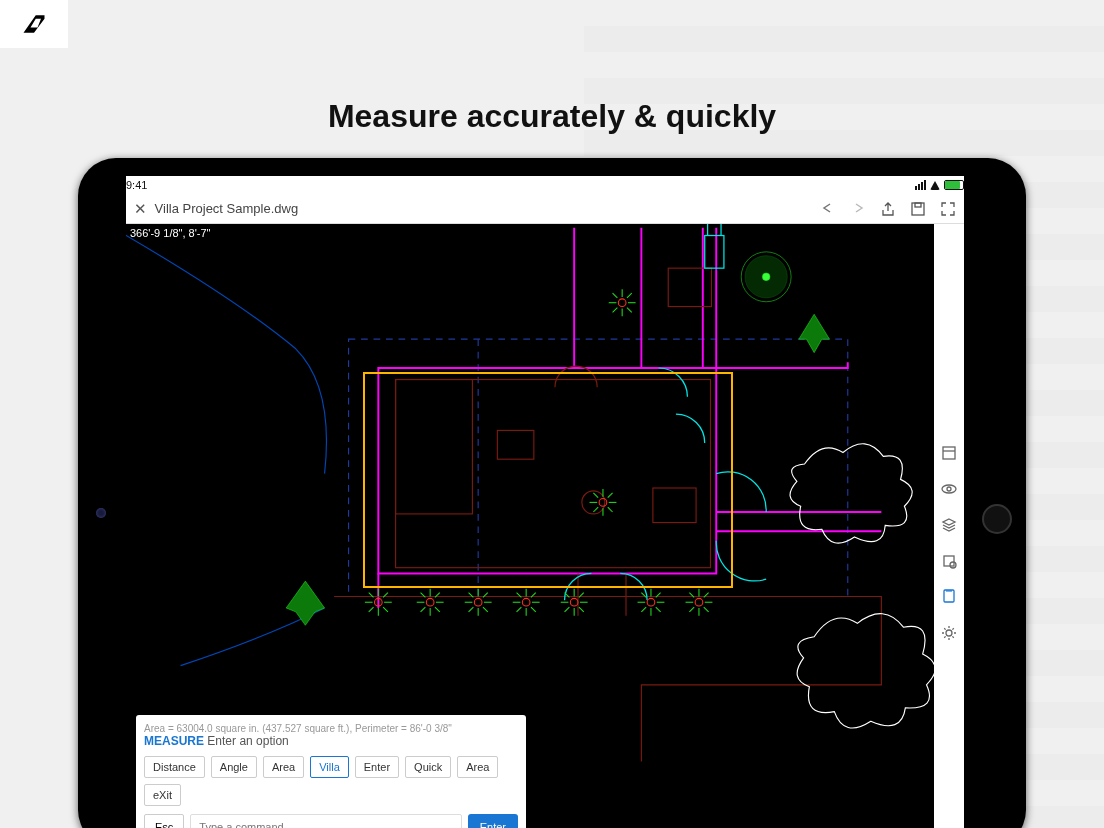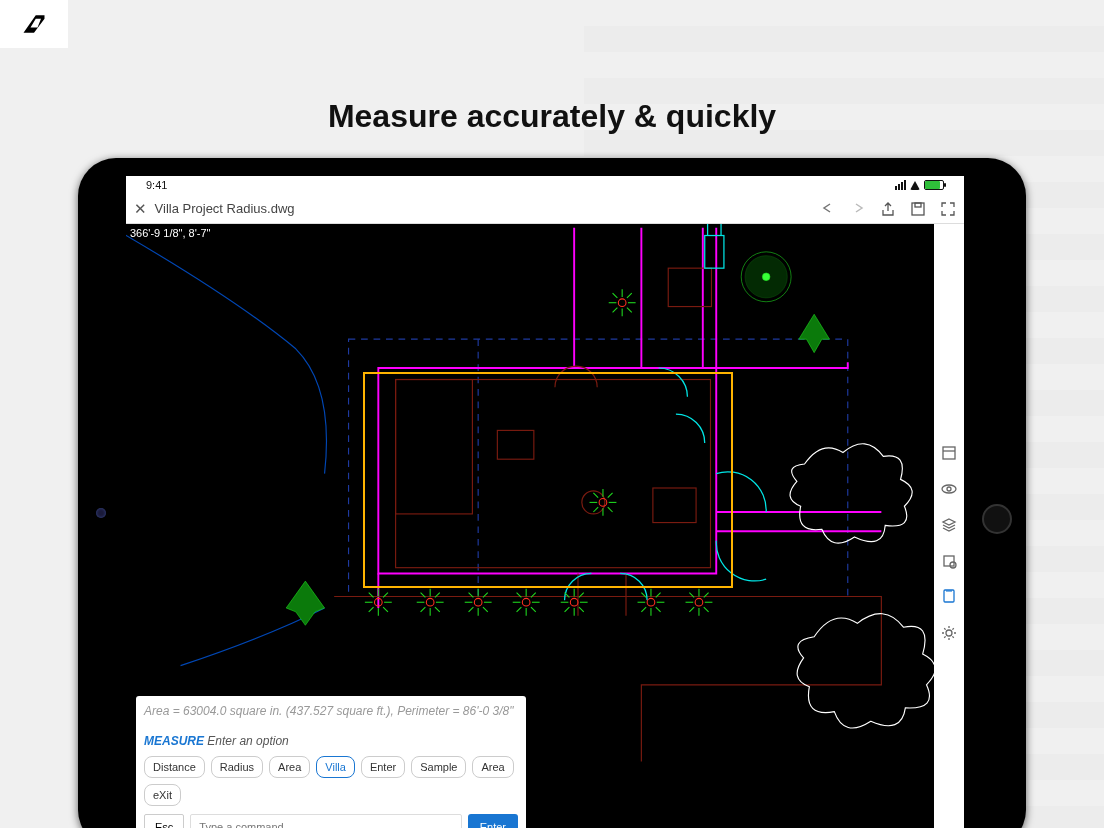--- a/index.html
+++ b/index.html
@@ -87,21 +87,21 @@
     flex-direction: column;
     overflow: hidden;
   }
   
   .status-bar {
     height: 18px;
     background: #fff;
     display: flex;
     align-items: center;
     justify-content: space-between;
-    padding: 0 20px;
+    padding: 0 0;
     font-size: 11px;
     color: #111;
   }
   .status-icons { display: flex; gap: 4px; align-items: center; }
   .sig-bars { display: flex; align-items: flex-end; gap: 1px; }
   .sig-bars span { width: 2px; background: #111; }
   .sig-bars span:nth-child(1){height:4px}
   .sig-bars span:nth-child(2){height:6px}
   .sig-bars span:nth-child(3){height:8px}
   .sig-bars span:nth-child(4){height:10px}
@@ -181,31 +181,31 @@
     position:absolute;
     left: 10px;
     bottom: 0px;
     width: 390px;
     background:#fff;
     border-radius:3px;
     box-shadow: 0 -1px 6px rgba(0,0,0,.3);
     padding:8px 8px 8px 8px;
     font-size:12px;
   }
-  .cmd-status { color:#999; font-size:12px; margin-bottom:16px;font-style:italic; }
-  .cmd-prompt { margin-bottom:8px;font-style:italic; }
+  .cmd-status { color:#999; font-size:10px; margin-bottom:0; }
+  .cmd-prompt { margin-bottom:8px; }
   .cmd-prompt .kw { color:#1976d2; font-weight:600; }
   .cmd-prompt .txt { color:#555; }
   .cmd-row { display:flex; gap:6px; flex-wrap:wrap; margin-bottom:8px; }
   .cmd-btn {
     border:1px solid #ccc;
     background:#fff;
     padding:4px 8px;
     font-size:11px;
-    border-radius:8px;
+    border-radius:2px;
     color:#333;
     cursor:pointer;
     text-align:center;
   }
   .cmd-btn.sel { border-color:#1976d2; color:#1976d2; }
   .cmd-input-row { display:flex; gap:6px; align-items:stretch; }
   .cmd-esc { border:1px solid #ccc; padding:6px 10px; border-radius:2px; font-size:11px; cursor:pointer; }
   .cmd-input {
     flex:1; border:1px solid #ddd; padding:5px 8px;
     font-size:11px; border-radius:2px; color:#555;
@@ -251,21 +251,21 @@
         <div class="wifi"></div>
         <div class="battery">
             <div></div>
           </div>
       </div>
     </div>
 
     <div class="file-bar">
       <div class="file-left">
         <span class="close-x">✕</span>
-        <span>Villa Project Radius.dwg</span>
+        <span>Villa Project Sample.dwg</span>
       </div>
       <div class="file-actions">
         <span class="ic">
             <svg width="16" height="16" viewBox="0 0 16 16">
               <path d="M10 3 L4 7 L10 11" fill="none" stroke="#777" stroke-width="1.5"></path>
             </svg>
           </span>
         <span class="ic">
             <svg width="16" height="16" viewBox="0 0 16 16">
               <path d="M6 3 L12 7 L6 11" fill="none" stroke="#bbb" stroke-width="1.5"></path>
@@ -481,25 +481,25 @@
         <div class="dwg sel-rect"></div>
 
         <div class="cmd-panel">
           <div class="cmd-status">Area = 63004.0 square in. (437.527 square ft.), Perimeter = 86'-0 3/8"</div>
           <div class="cmd-prompt">
             <span class="kw">MEASURE</span>
             <span class="txt">Enter an option</span>
           </div>
           <div class="cmd-row" id="cmd-options">
               <div class="cmd-btn">Distance</div>
-              <div class="cmd-btn">Radius</div>
+              <div class="cmd-btn">Angle</div>
               <div class="cmd-btn">Area</div>
               <div class="cmd-btn sel">Villa</div>
               <div class="cmd-btn">Enter</div>
-              <div class="cmd-btn">Sample</div>
+              <div class="cmd-btn">Quick</div>
               <div class="cmd-btn">Area</div>
               <div class="cmd-btn">eXit</div>
             </div>
           <div class="cmd-input-row">
             <div class="cmd-esc">Esc</div>
             <input class="cmd-input" placeholder="Type a command" style="">
             <button class="cmd-enter">Enter</button>
           </div>
         </div>
       </div>

